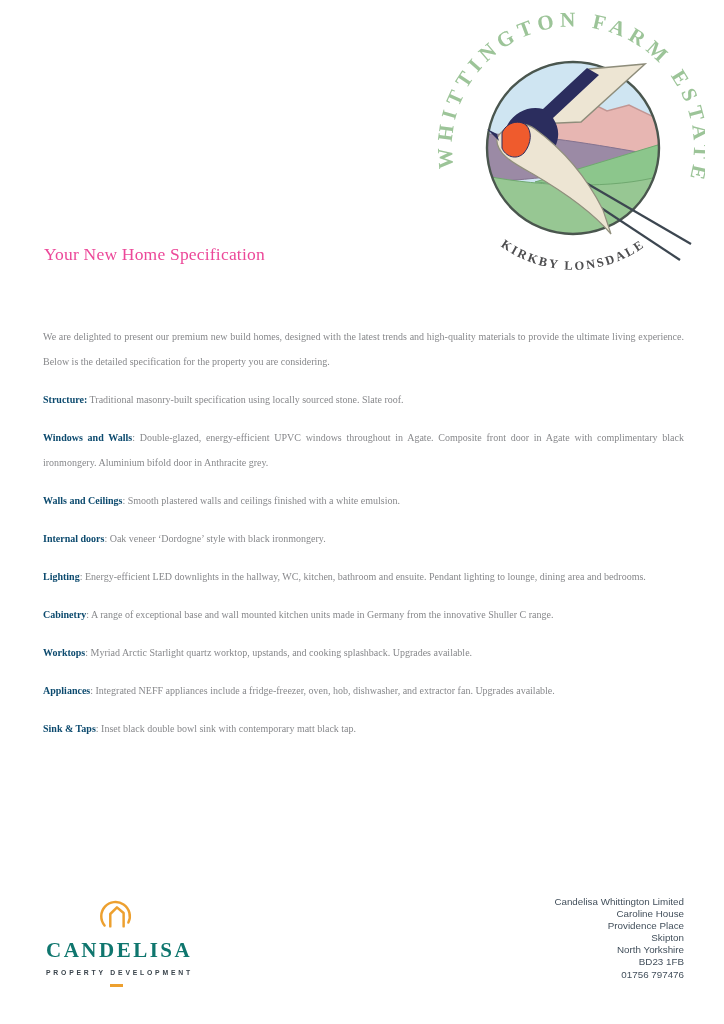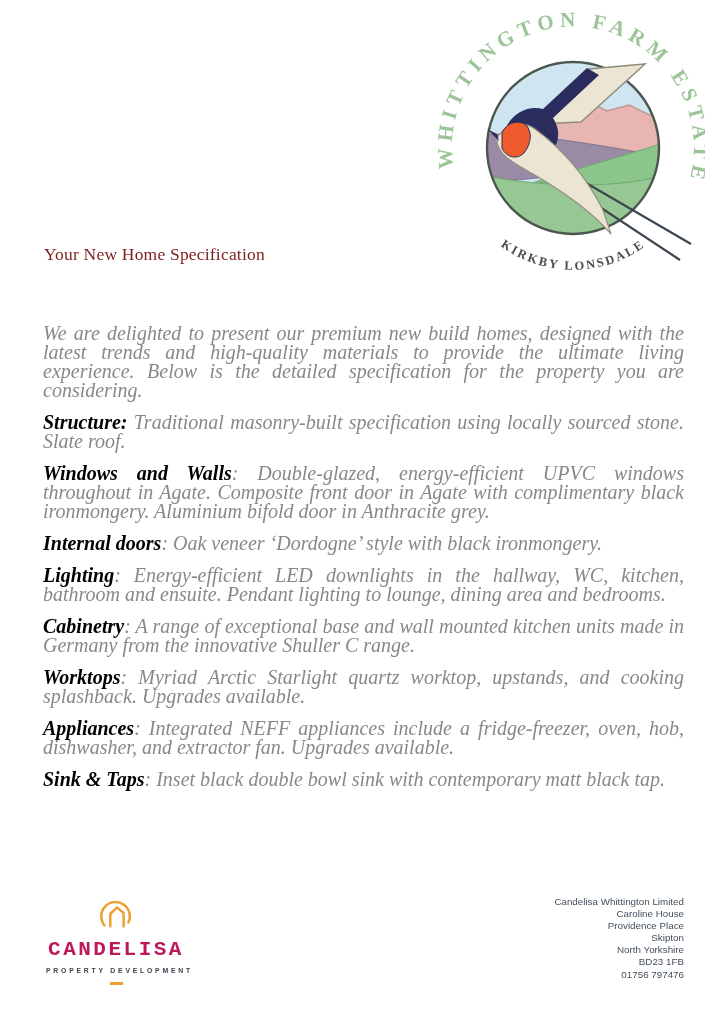--- a/index.html
+++ b/index.html
@@ -9,35 +9,34 @@
     font-family:"Liberation Serif", serif;
   }
   .logo{position:absolute;left:433px;top:6px;width:272px;height:276px;}
   .page-title{
     position:absolute;left:44px;top:244px;margin:0;
     font-size:17.5px;font-weight:400;letter-spacing:.2px;
     color:#DE714B;
   }
   .body-copy{
     position:absolute;left:43px;top:324px;width:641px;
-    font-size:20px;line-height:19px;color:#87888B;
+    font-size:10px;line-height:25px;color:#87888B;
     text-align:justify;
-    font-style:italic;
   }
   .body-copy p{margin:0 0 13px 0;}
   .body-copy p:last-child{margin-bottom:16px;}
-  .body-copy strong{font-weight:700;color:#000000;}
+  .body-copy strong{font-weight:700;color:#0c4a6e;}
   .dev-logo{
     position:absolute;left:46px;top:894px;width:140px;
     text-align:center;
   }
   .dev-logo .house{display:block;margin:0 auto 4px auto;}
   .brand-name{
-    font-family:Liberation Mono, monospace;font-weight:700;
-    font-size:21px;letter-spacing:2.5px;color:#be185d;white-space:nowrap;
+    font-family:Liberation Serif, serif;font-weight:700;
+    font-size:21px;letter-spacing:2.5px;color:#0f766e;white-space:nowrap;
   }
   .brand-tagline{
     font-family:"Liberation Sans", sans-serif;font-weight:700;
     font-size:6.8px;letter-spacing:2.8px;color:#39434B;margin-top:6px;white-space:nowrap;
   }
   .accent-dash{width:13px;height:3px;margin:8px auto 0 auto;}
   .address-block{
     position:absolute;right:40px;top:896px;text-align:right;
     font-family:"Liberation Sans", sans-serif;
     font-size:9.8px;line-height:12.1px;color:#43505C;
@@ -80,27 +79,28 @@
 
       <text font-family="Liberation Serif, serif" font-weight="700" font-size="21" fill="#9CC498" letter-spacing="5.5">
         <textPath href="#topArc" startOffset="50%" text-anchor="middle">WHITTINGTON FARM ESTATE</textPath>
       </text>
       <text font-family="Liberation Serif, serif" font-weight="700" font-size="12.5" fill="#4D4D4F" letter-spacing="2.2">
         <textPath href="#botArc" startOffset="50%" text-anchor="middle">KIRKBY LONSDALE</textPath>
       </text>
     </svg>
   </div>
 
-  <h1 class="page-title" style="color: #7f1d1d;">Your New Home Specification</h1>
+  <h1 class="page-title" style="color: #ec4899;">Your New Home Specification</h1>
 
   <div class="body-copy">
     <p>We are delighted to present our premium new build homes, designed with the latest trends and high-quality materials to provide the ultimate living experience. Below is the detailed specification for the property you are considering.</p>
     <div>
         <p><strong>Structure:</strong><span> Traditional masonry-built specification using locally sourced stone.  Slate roof.</span></p>
         <p><strong>Windows and Walls</strong><span>: Double-glazed, energy-efficient UPVC windows throughout in Agate.  Composite front door in Agate with complimentary black ironmongery.  Aluminium bifold door in Anthracite grey.</span></p>
+        <p><strong>Walls and Ceilings</strong><span>: Smooth plastered walls and ceilings finished with a white emulsion.</span></p>
         <p><strong>Internal doors</strong><span>: Oak veneer ‘Dordogne’ style with black ironmongery.</span></p>
         <p><strong>Lighting</strong><span>: Energy-efficient LED downlights in the hallway, WC, kitchen, bathroom and ensuite.  Pendant lighting to lounge, dining area and bedrooms.</span></p>
         <p><strong>Cabinetry</strong><span>: A range of exceptional base and wall mounted kitchen units made in Germany from the innovative Shuller C range.</span></p>
         <p><strong>Worktops</strong><span>: Myriad Arctic Starlight quartz worktop, upstands, and cooking splashback.  Upgrades available.</span></p>
         <p><strong>Appliances</strong><span>: Integrated NEFF appliances include a fridge-freezer, oven, hob, dishwasher, and extractor fan.  Upgrades available.</span></p>
         <p><strong>Sink &amp; Taps</strong><span>: Inset black double bowl sink with contemporary matt black tap.</span></p>
       </div>
   </div>
 
   <div class="dev-logo">

